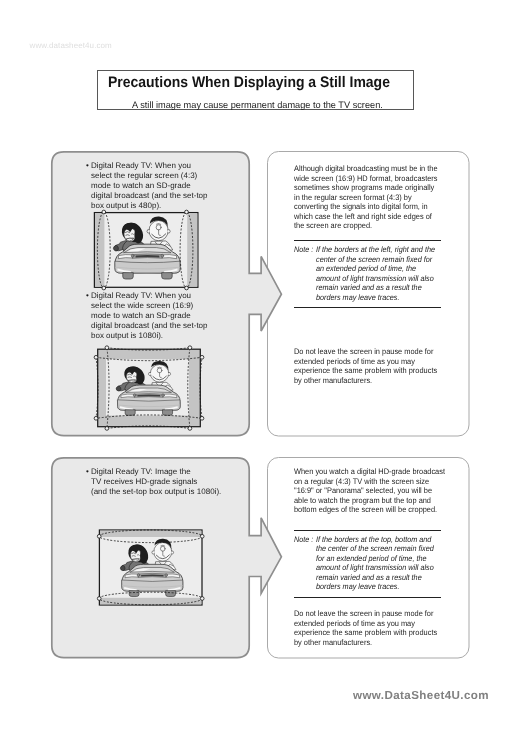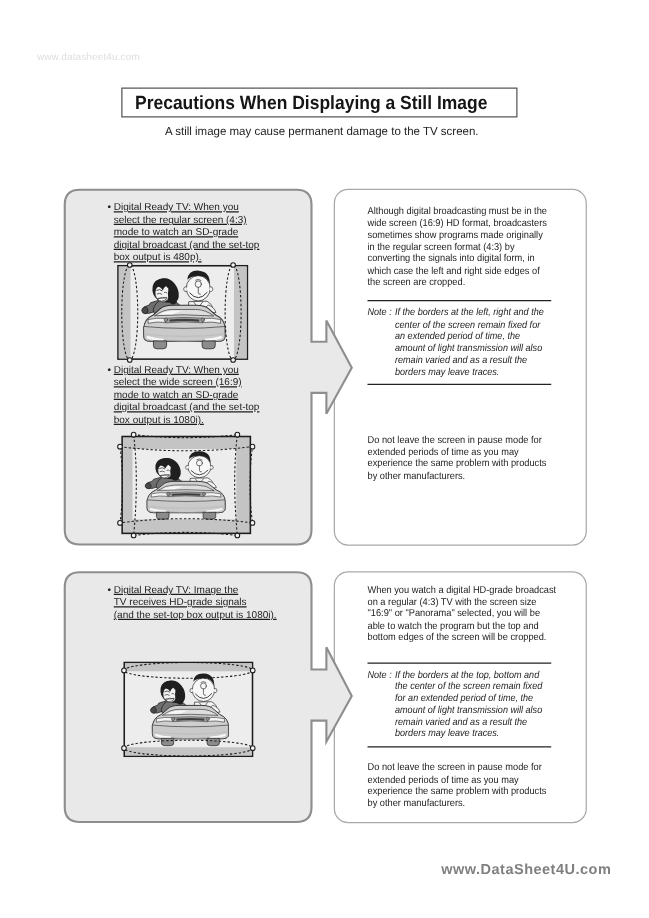--- a/index.html
+++ b/index.html
@@ -1,26 +1,26 @@
 <!DOCTYPE html>
 <html><head>
 <meta charset="utf-8">
 <style>
   html,body{margin:0;padding:0;}
   body{width:519px;height:734px;background:#fff;font-family:"Liberation Sans",sans-serif;
        position:relative;overflow:hidden;-webkit-font-smoothing:antialiased;
        text-rendering:geometricPrecision;}
   .wm-top{position:absolute;left:29.5px;top:40.5px;font-size:8px;color:#dedede;letter-spacing:0.1px;}
-  .title-box{position:absolute;left:97px;top:70px;width:317px;height:24px;border:1.25px solid #575757;
+  .title-box{position:absolute;left:97px;top:70px;width:317px;height:40px;border:1.25px solid #575757;
        box-sizing:border-box;}
   .title-box span{position:absolute;left:9.5px;top:3.2px;font-size:15.3px;font-weight:bold;color:#151515;display:inline-block;transform:scaleX(0.9136);transform-origin:0 0;white-space:pre;}
   .subtitle{position:absolute;left:132.3px;top:98.6px;font-size:9.4px;color:#232323;white-space:pre;transform:scaleX(0.981);transform-origin:0 0;}
   .bullet-block{position:absolute;font-size:8px;color:#1c1c1c;line-height:10px;}
   .bullet-block .bdot{position:absolute;left:0;top:-0.5px;font-size:8px;}
-  .bullet-block .btext{display:block;margin-left:5px;white-space:pre;text-decoration:underline;}
+  .bullet-block .btext{display:block;margin-left:5px;white-space:pre;}
   .rtext{position:absolute;font-size:8px;color:#1c1c1c;line-height:9.5px;white-space:pre;
          transform:scaleX(0.925);transform-origin:0 0;}
   .rtext.note{font-style:italic;transform:scaleX(0.907);}
   .rule{position:absolute;background:#222;height:1.2px;}
   .footer{position:absolute;left:353px;top:688.5px;font-size:11.6px;font-weight:bold;color:#808080;letter-spacing:0.4px;}
   .fig{position:absolute;overflow:visible;}
   .panels{position:absolute;left:0;top:0;}
 </style>
 </head>
 <body>

